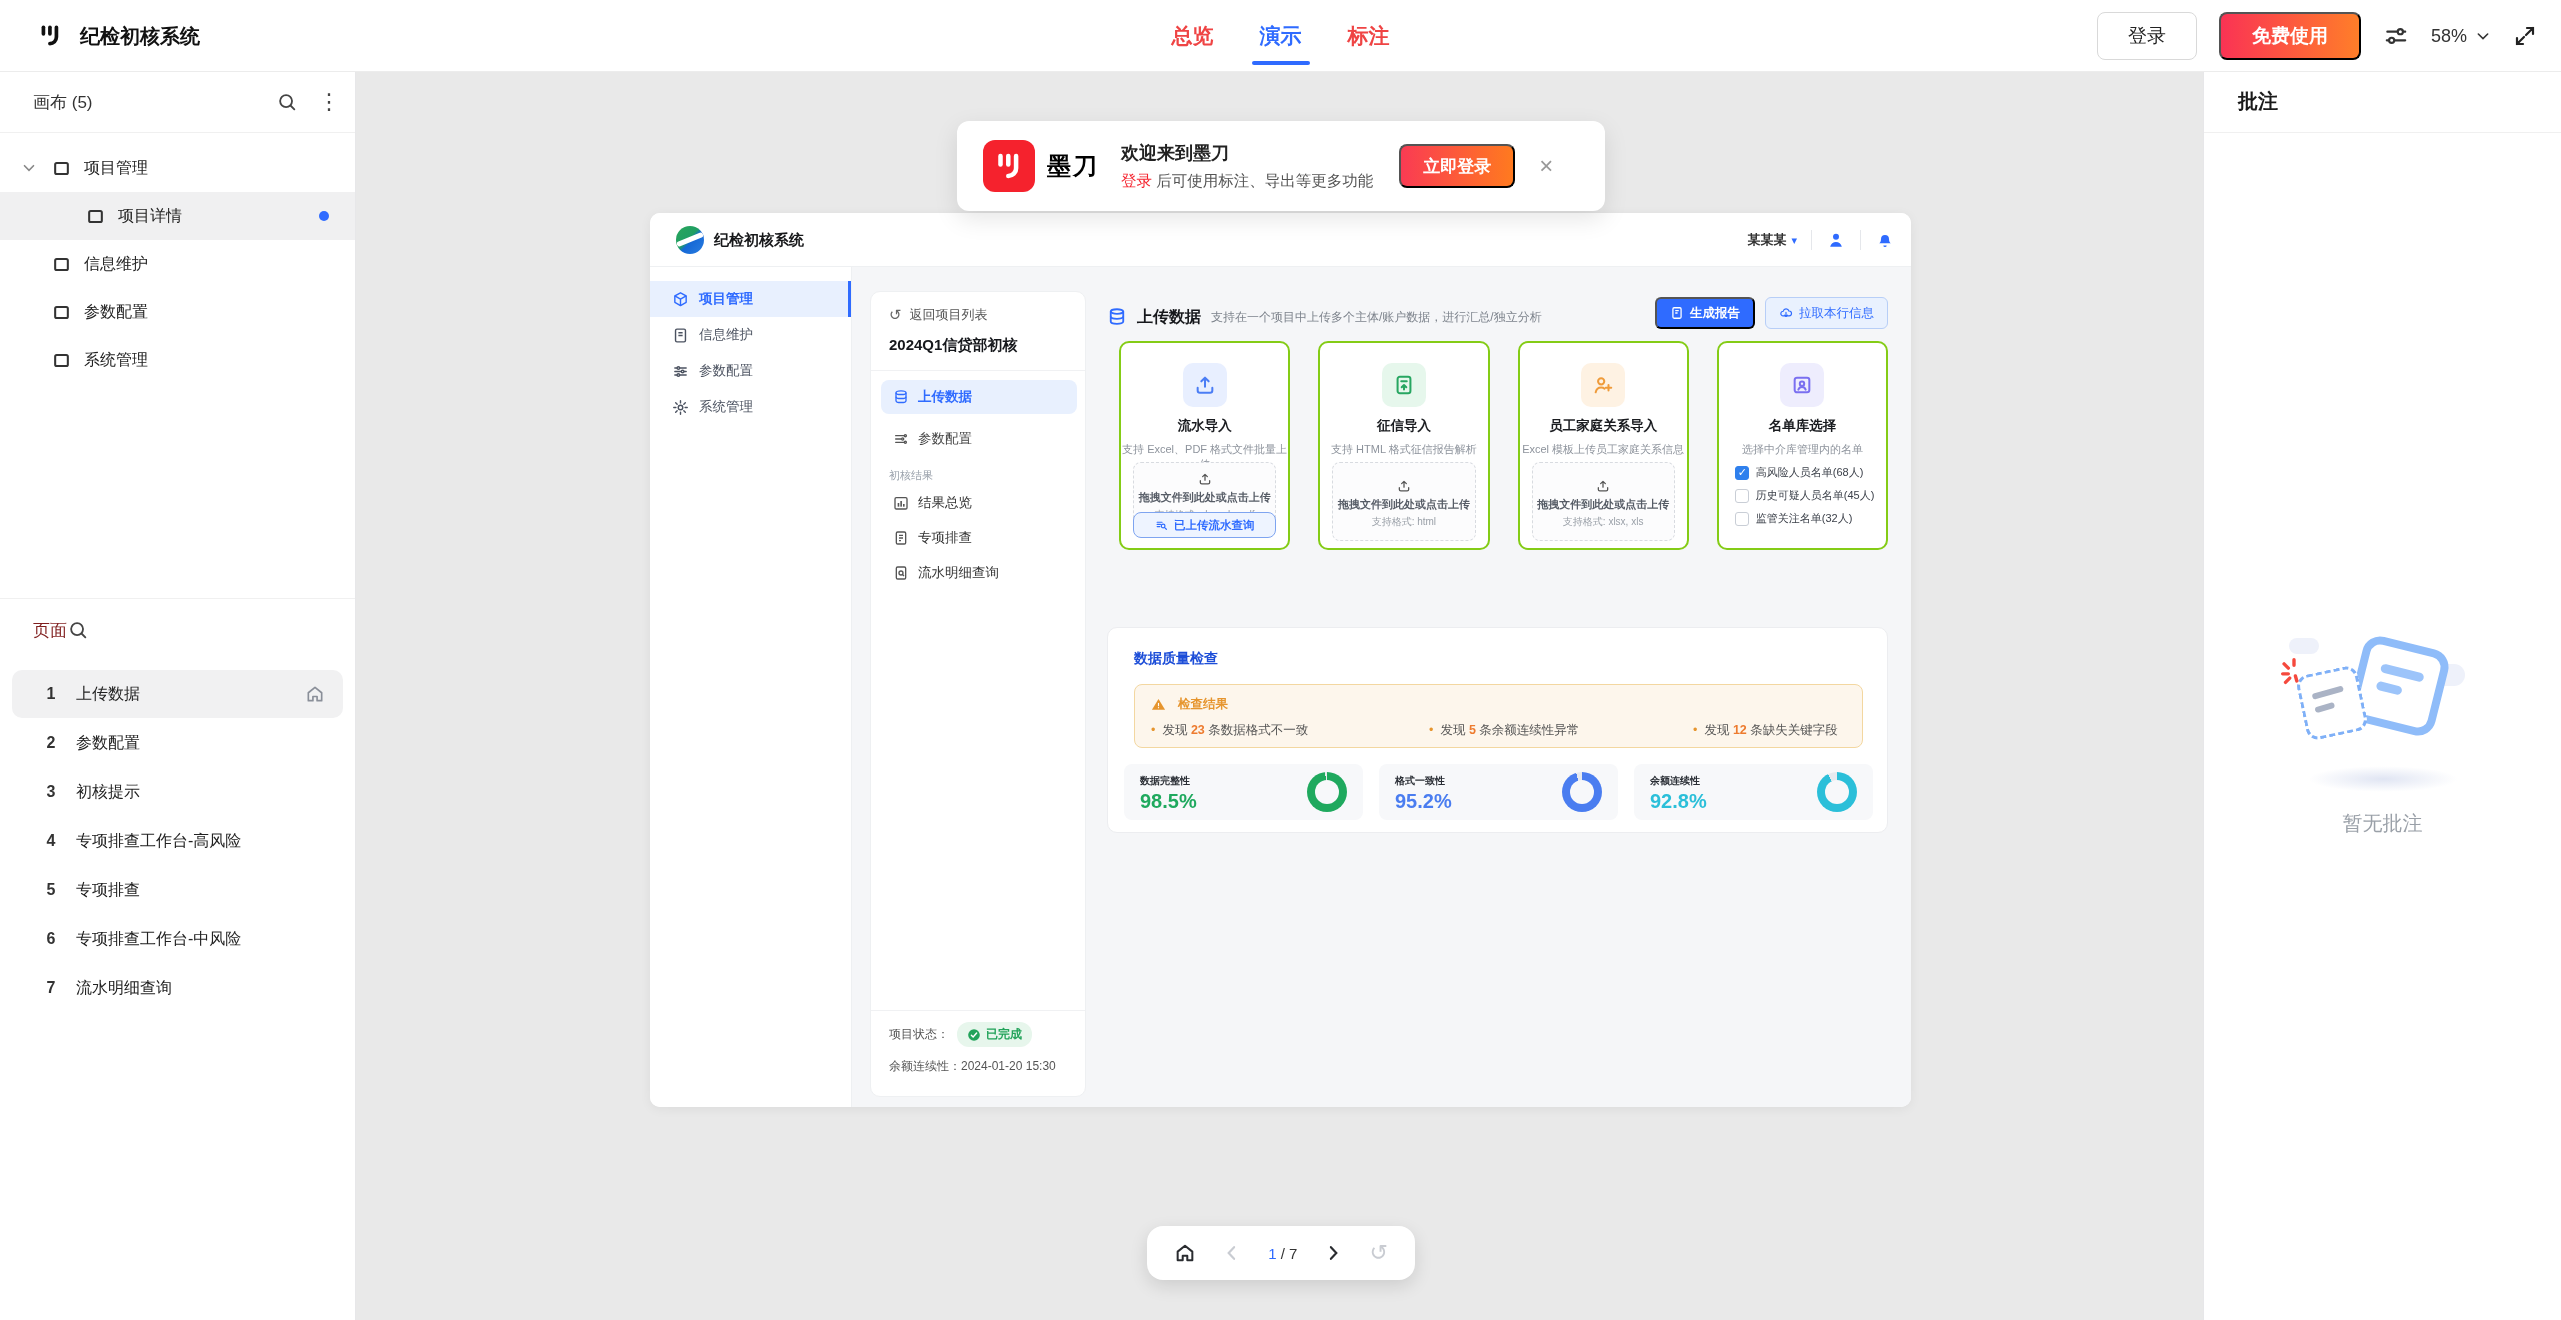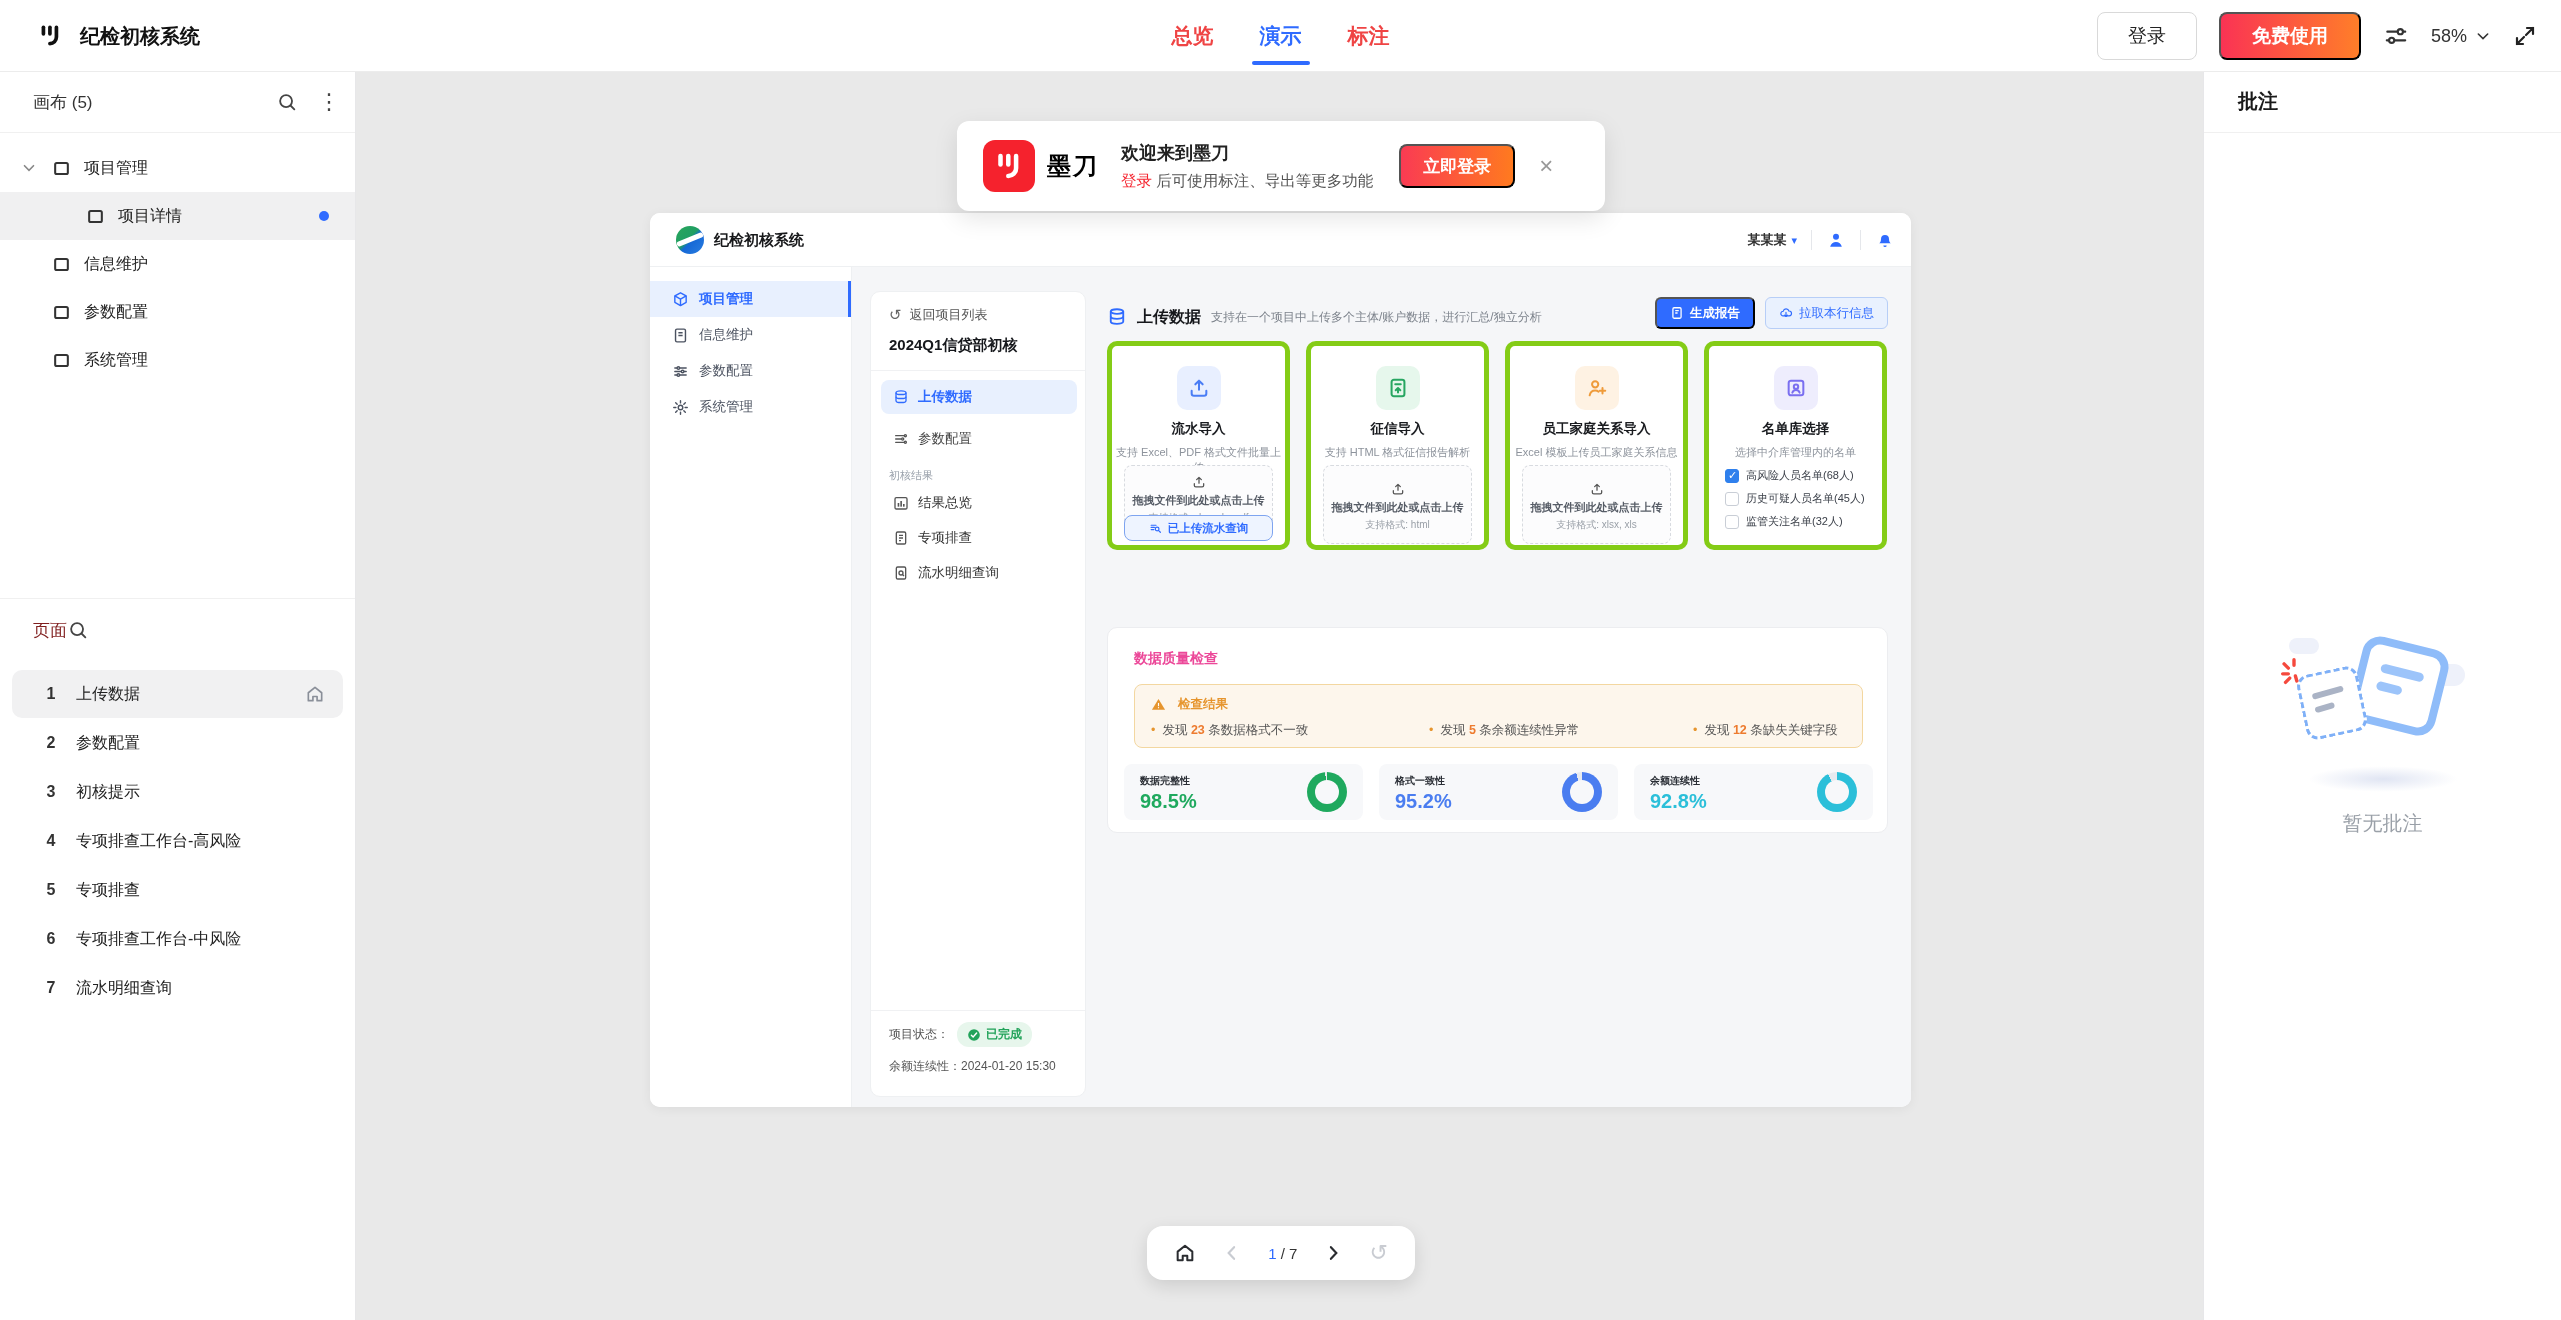--- a/index.html
+++ b/index.html
@@ -92,21 +92,21 @@
 
   
   .pmain { position:absolute; left:255px; top:0; width:781px; height:840px; }
   .pm-head { position:absolute; left:0; top:32px; width:100%; height:36px; display:flex; align-items:center; }
   .pm-head .ttl { font-size:16px; font-weight:bold; color:#16181c; margin-left:10px; }
   .pm-head .sub { font-size:12px; color:#7d838c; margin-left:10px; }
   .pm-btns { position:absolute; right:0; top:30px; display:flex; gap:10px; }
   .btn-report { height:32px; padding:0 13px; border-radius:6px; background:#2f6bff; color:#fff; font-size:12.5px; font-weight:bold; display:flex; align-items:center; gap:6px; cursor:pointer; }
   .btn-pull { height:32px; padding:0 13px; border-radius:6px; background:#e9f1fe; border:1px solid #b7cef7; color:#2f6bff; font-size:12.5px; display:flex; align-items:center; gap:6px; cursor:pointer; }
   .cards { position:absolute; left:0; top:74px; width:100%; display:flex; gap:16px; }
-  .ucard { position:relative; width:183px; height:209px; background:#fff; border:5px solid #84cc16; border-radius:10px; text-align:center; }
+  .ucard { position:relative; width:183px; height:209px; background:#fff; border:2px solid #84cc16; border-radius:10px; text-align:center;margin-left:12px; }
   .tile { width:44px; height:44px; border-radius:10px; margin:20px auto 0 auto; display:flex; align-items:center; justify-content:center; }
   .tile.blue { background:#e8efff; color:#4a7df5; }
   .tile.green { background:#e6f7ec; color:#27a661; }
   .tile.orange { background:#fef2e3; color:#ef9b3a; }
   .tile.purple { background:#eeedfd; color:#7a6ff0; }
   .uc-title { margin-top:10px; font-size:13.5px; font-weight:bold; color:#1a1c20; }
   .uc-desc { margin-top:7px; font-size:11px; color:#8d939c; }
   .dropzone { position:absolute; left:12px; right:12px; border:1.5px dashed #d8dbe0; border-radius:8px; background:#fcfcfd; color:#565c66; }
   .dz-tall { top:119px; height:79px; }
   .dz-short { top:119px; height:64px; }
@@ -115,21 +115,21 @@
   .dz-fmt { font-size:10px; color:#9aa0a8; margin-top:3px; }
   .uc-action { position:absolute; left:12px; right:12px; top:169px; height:26px; border:1px solid #7ea4f0; background:#eef4ff; border-radius:8px; color:#2f6bff; font-size:11.5px; font-weight:bold; display:flex; align-items:center; justify-content:center; gap:6px; cursor:pointer; }
   .opts { position:absolute; left:16px; top:122px; text-align:left; }
   .opt { display:flex; align-items:center; gap:7px; margin-bottom:8px; font-size:11px; color:#3c414a; cursor:pointer; }
   .cbx { width:14px; height:14px; border:1px solid #c9ced6; border-radius:3px; background:#fff; flex:0 0 auto; position:relative; }
   .cbx.checked { background:#2f80ed; border-color:#2f80ed; }
   .cbx.checked::after { content:'✓'; position:absolute; left:2px; top:-1px; color:#fff; font-size:11px; font-weight:bold; }
 
   
   .qcard { position:absolute; left:0; top:360px; width:781px; height:206px; background:#fff; border:1px solid #ecedf0; border-radius:10px; }
-  .q-title { position:absolute; left:26px; top:22px; font-size:14px; font-weight:bold; color:#ec4899; }
+  .q-title { position:absolute; left:26px; top:22px; font-size:14px; font-weight:bold; color:#1d4ed8; }
   .warnbox { position:absolute; left:26px; top:56px; width:729px; height:64px; background:#fdf6ec; border:1px solid #f3d7a0; border-radius:8px; }
   .wb-head { position:absolute; left:16px; top:11px; display:flex; align-items:center; gap:12px; font-size:12.5px; font-weight:bold; color:#e6952e; }
   .wb-item { position:absolute; top:37px; font-size:12.5px; color:#555; }
   .wb-item::before { content:'•'; color:#e6952e; margin-right:7px; }
   .wb-item .num { color:#ed7b2f; font-weight:bold; }
   .wb-i0 { left:16px; } .wb-i1 { left:294px; } .wb-i2 { left:558px; }
   .metrics { position:absolute; left:16px; top:136px; width:749px; display:flex; gap:16px; }
   .metric { position:relative; width:239px; height:56px; background:#f7f8fa; border-radius:8px; }
   .m-label { position:absolute; left:16px; top:10px; font-size:10px; font-weight:bold; color:#2a2e35; }
   .m-value { position:absolute; left:16px; top:26px; font-size:20px; font-weight:bold; }

